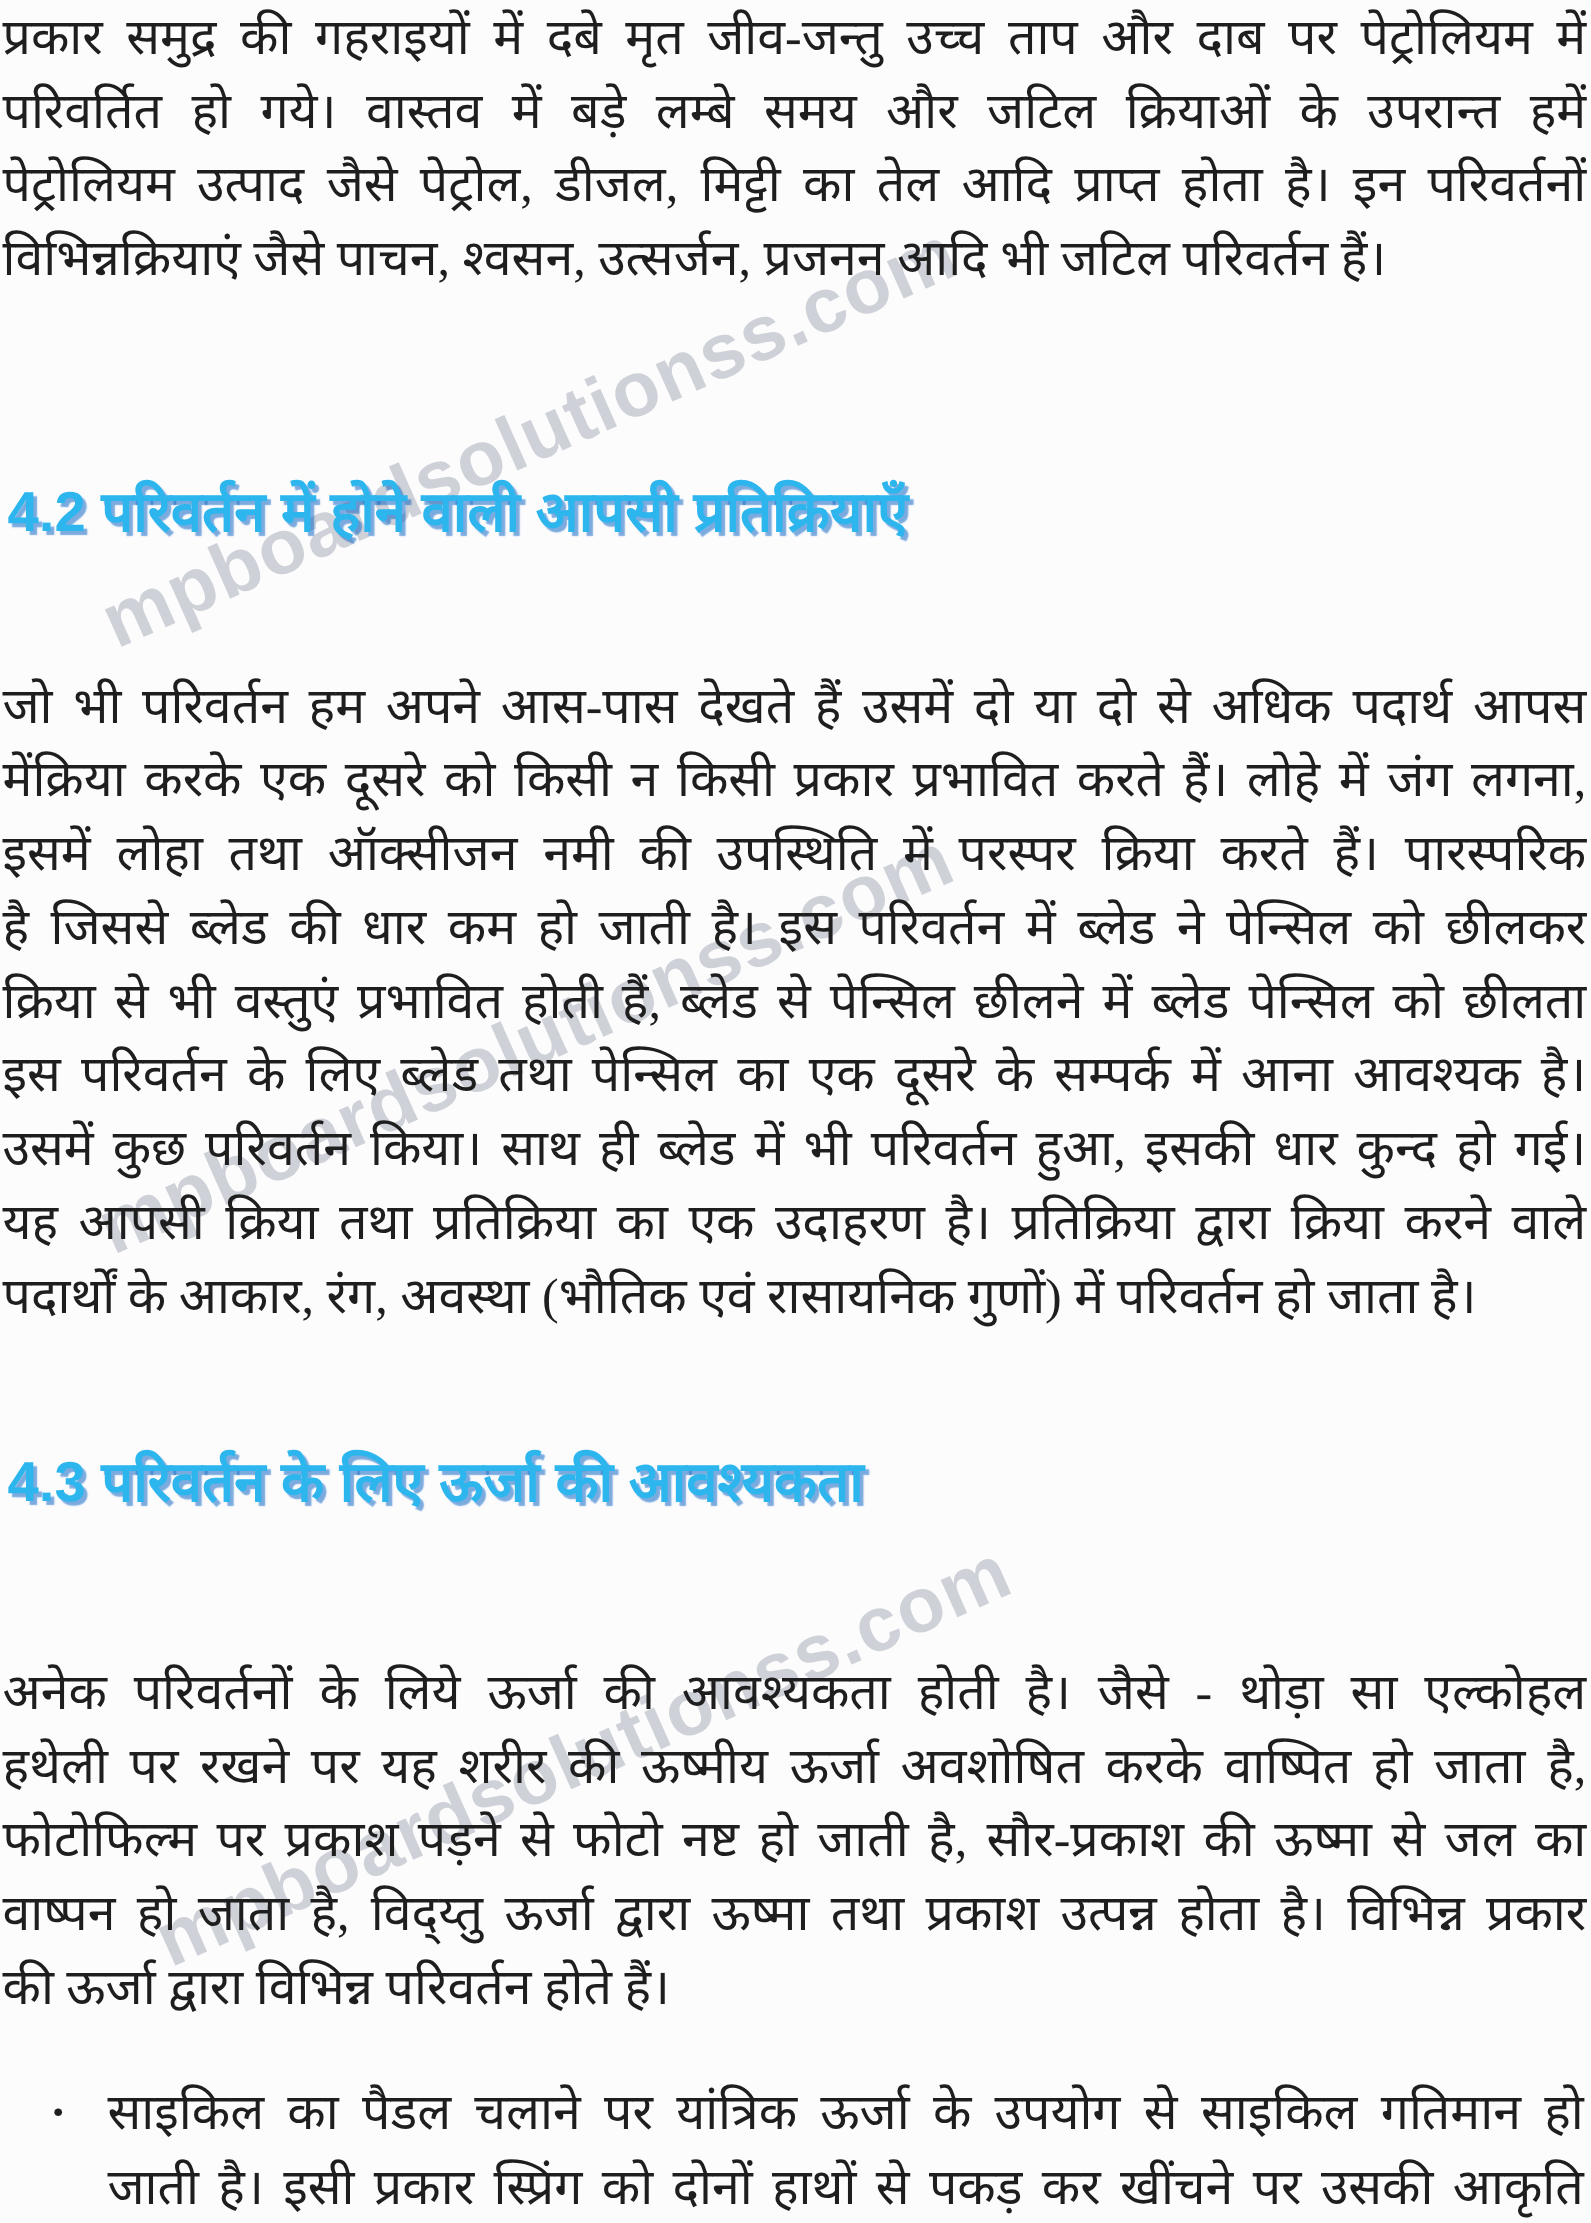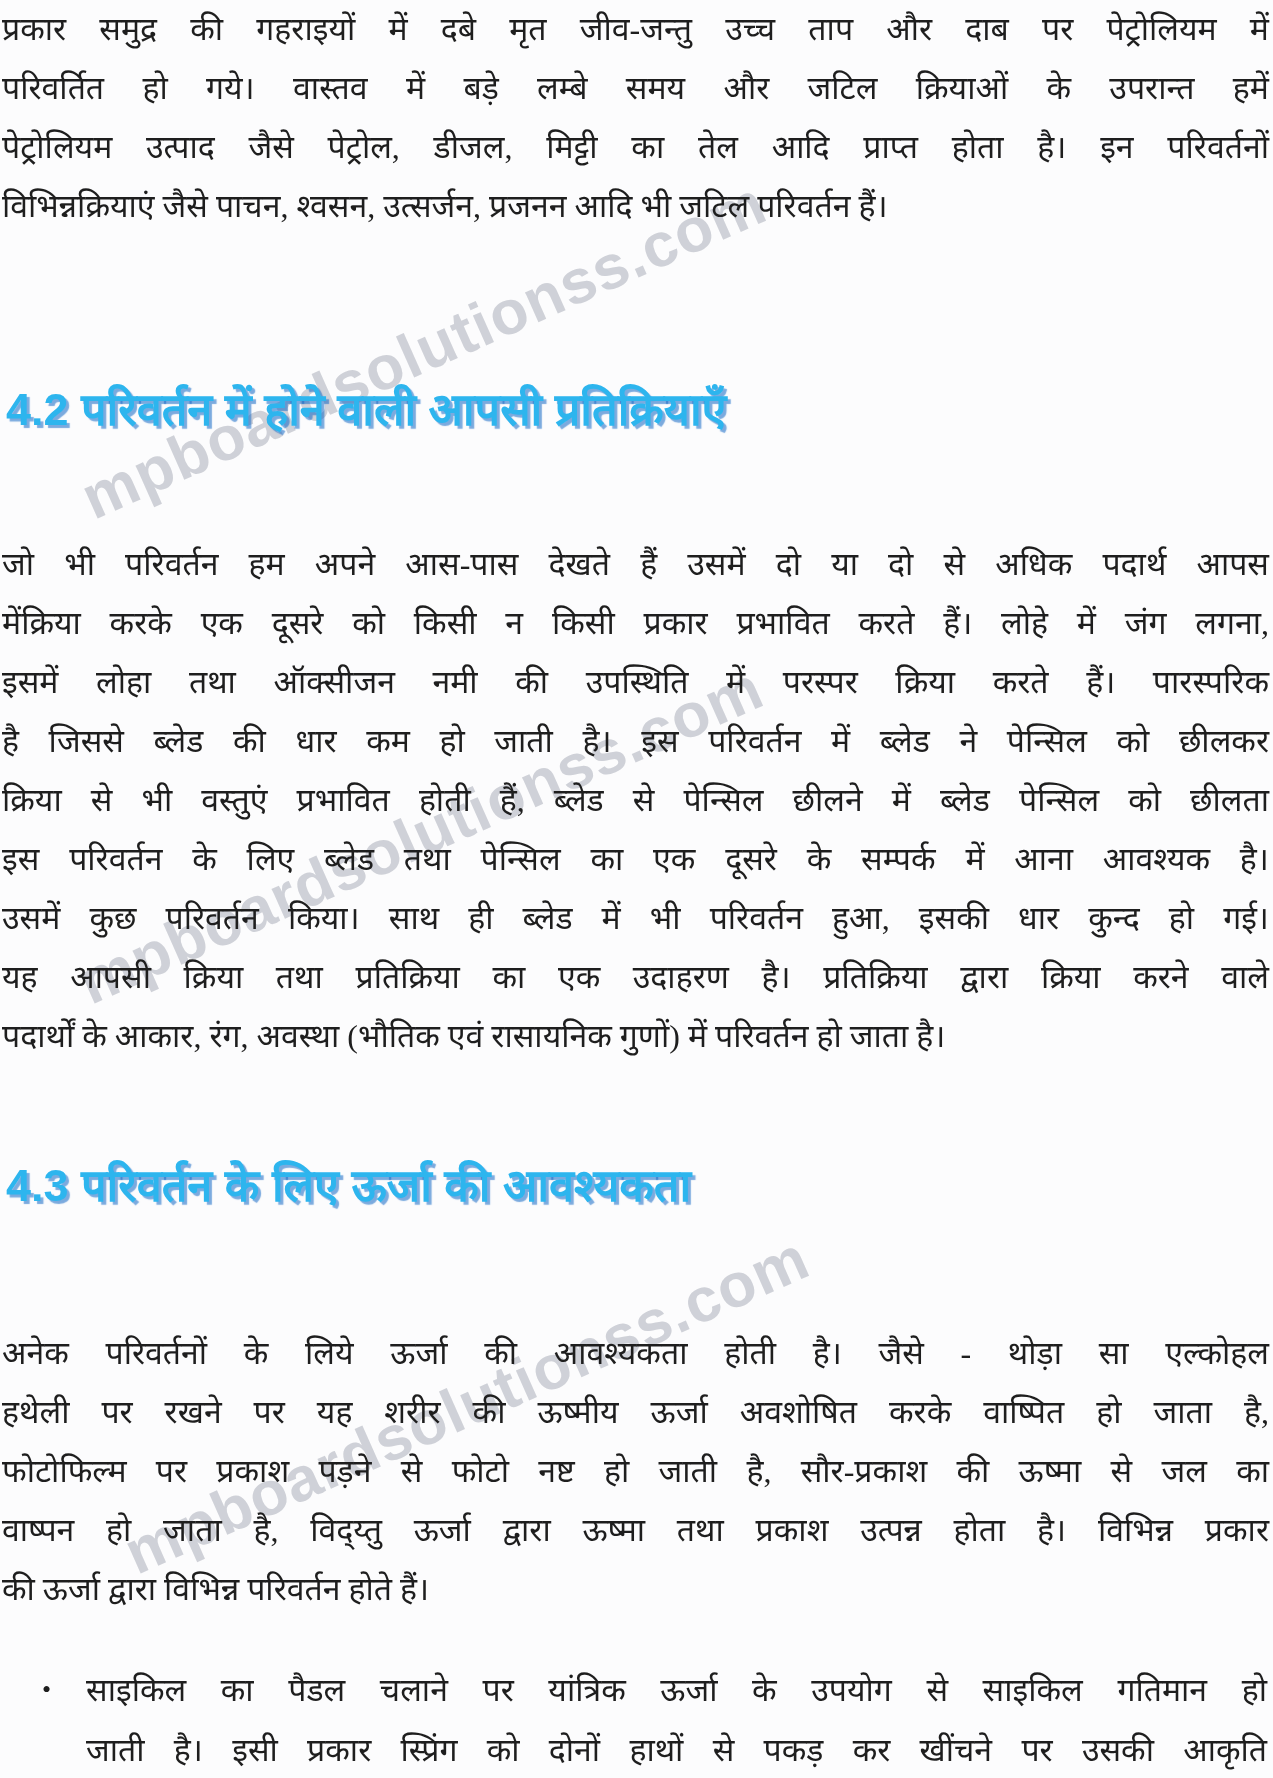--- a/index.html
+++ b/index.html
@@ -29,21 +29,21 @@
   .w2 { left: 82px;  top: 950px;  }
   .w3 { left: 128px; top: 1520px; }
 
   .para {
     position: absolute;
     left: 2px;
     right: 4px;
     z-index: 1;
   }
   .line {
-    font-size: 32px;
+    font-size: 40px;
     line-height: 59px;
     text-align: justify;
     text-align-last: justify;
     text-justify: inter-word;
   }
   .line.last { text-align-last: left; }
 
   #para1 { top: 0px; }
   #para2 { top: 535px; }
   #para3 { top: 1324px; }

